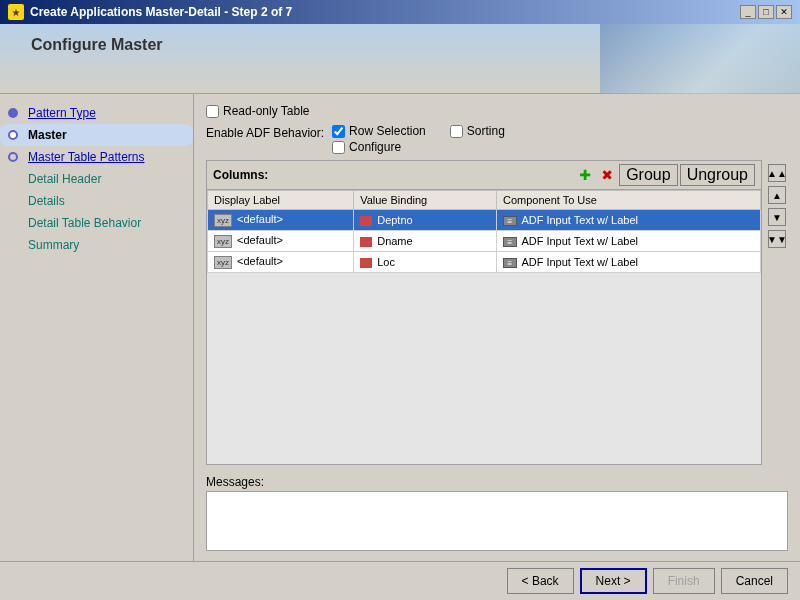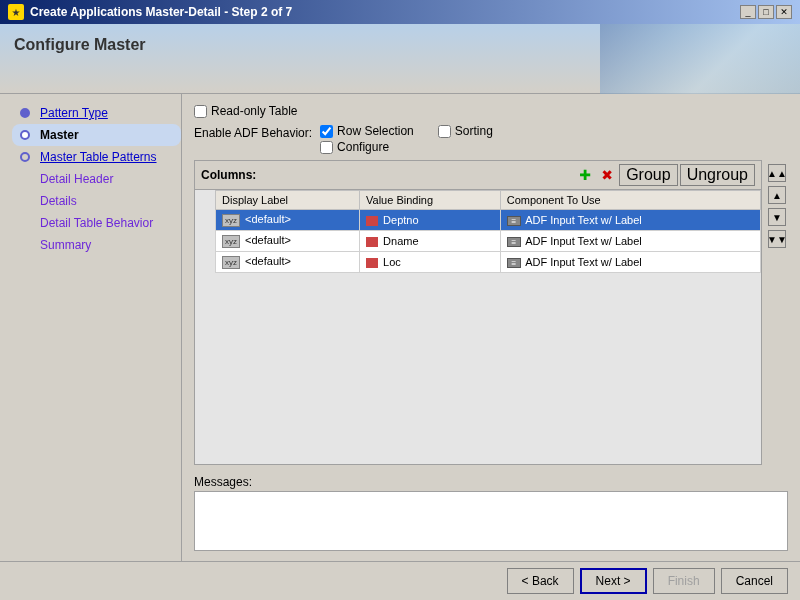--- a/index.html
+++ b/index.html
@@ -62,21 +62,21 @@
     .window {
       background: #d4d0c8;
       height: 576px;
       display: flex;
       flex-direction: column;
     }
 
     
     .header-area {
       background: linear-gradient(to bottom, #b8d0e8, #d4d0c8);
-      padding: 12px 14px;
+      padding: 12px 31px;
       position: relative;
       min-height: 70px;
       border-bottom: 1px solid #a0a0a0;
     }
     .header-bg-image {
       position: absolute;
       right: 0;
       top: 0;
       width: 200px;
       height: 70px;
@@ -93,42 +93,41 @@
 
     
     .content {
       display: flex;
       flex: 1;
       overflow: hidden;
     }
 
     
     .sidebar {
-      width: 170px;
+      width: 194px;
       background: #d4d0c8;
       border-right: 1px solid #a0a0a0;
       padding: 8px 0;
-      margin-left: 12px;
     }
     .nav-item {
       padding: 4px 12px 4px 28px;
       cursor: pointer;
       color: #0000cc;
       text-decoration: underline;
       font-size: 12px;
       position: relative;
     }
     .nav-item.active {
       background: #c8d8f0;
       color: #000;
       text-decoration: none;
       font-weight: bold;
     }
     .nav-item.disabled {
-      color: #6d28d9;
+      color: #0f766e;
       text-decoration: none;
       cursor: default;
     }
     .nav-dot {
       position: absolute;
       left: 8px;
       top: 50%;
       transform: translateY(-50%);
       width: 10px;
       height: 10px;
@@ -341,21 +340,20 @@
       cursor: pointer;
       min-width: 60px;
     }
     .nav-btn.default {
       border: 2px solid #0000aa;
     }
     .table-container {
       flex: 1;
       overflow-y: auto;
       min-height: 0;
-      margin-left: 20px;
     }
   </style>
 </head>
 <body>
 
 <div class="title-bar">
   <div class="title-bar-left">
     <div class="title-bar-icon">
       <span>★</span>
     </div>

